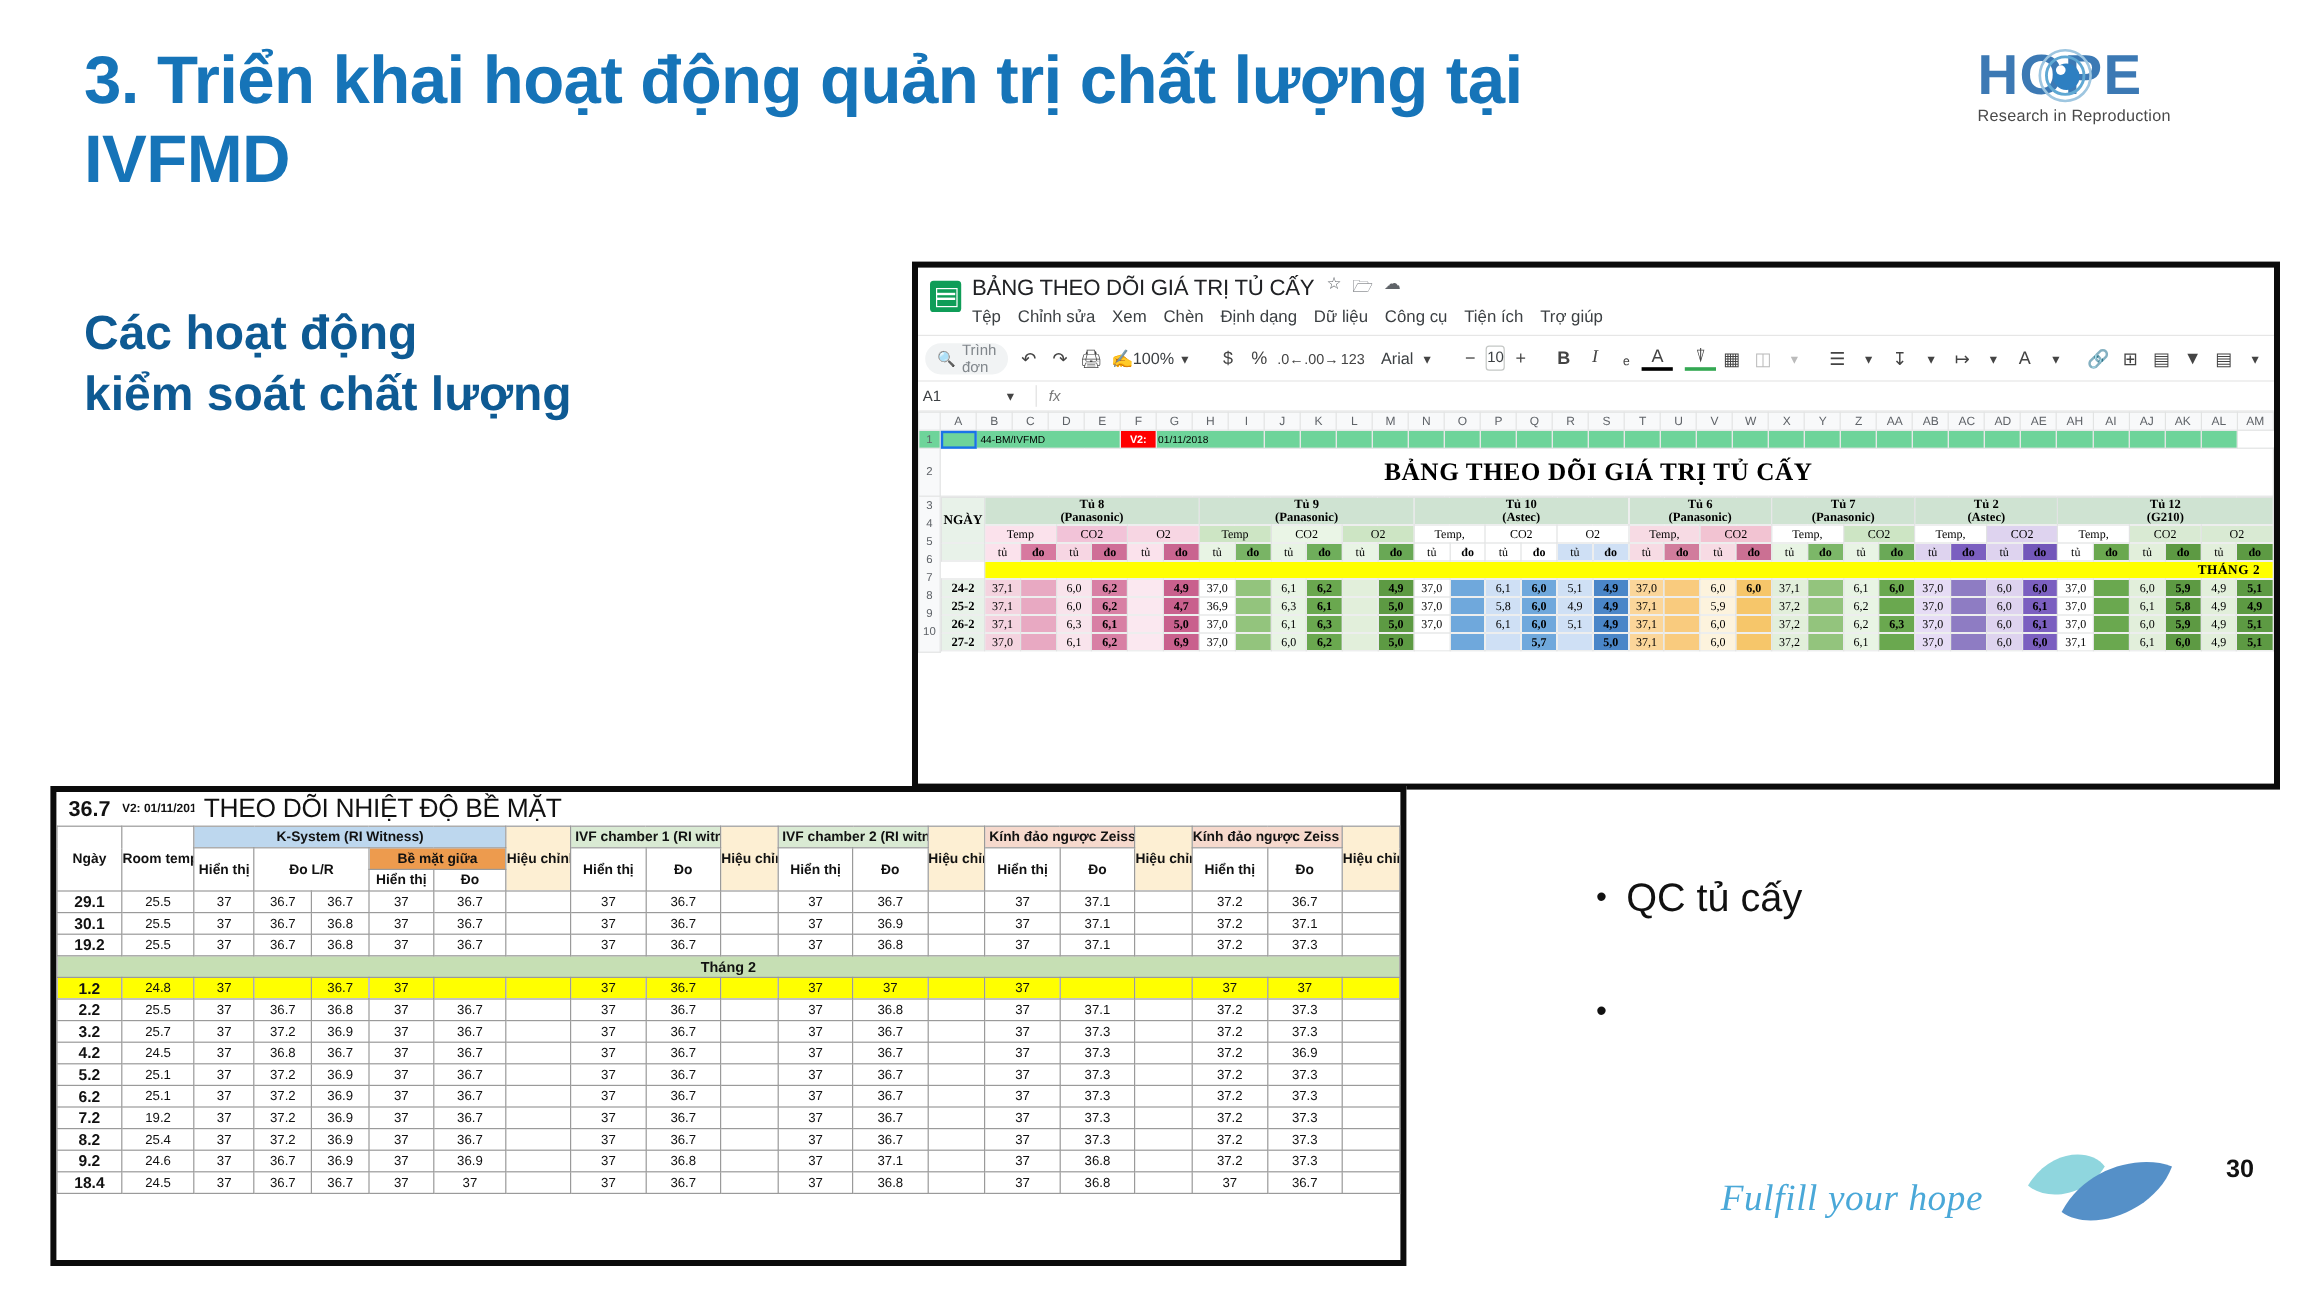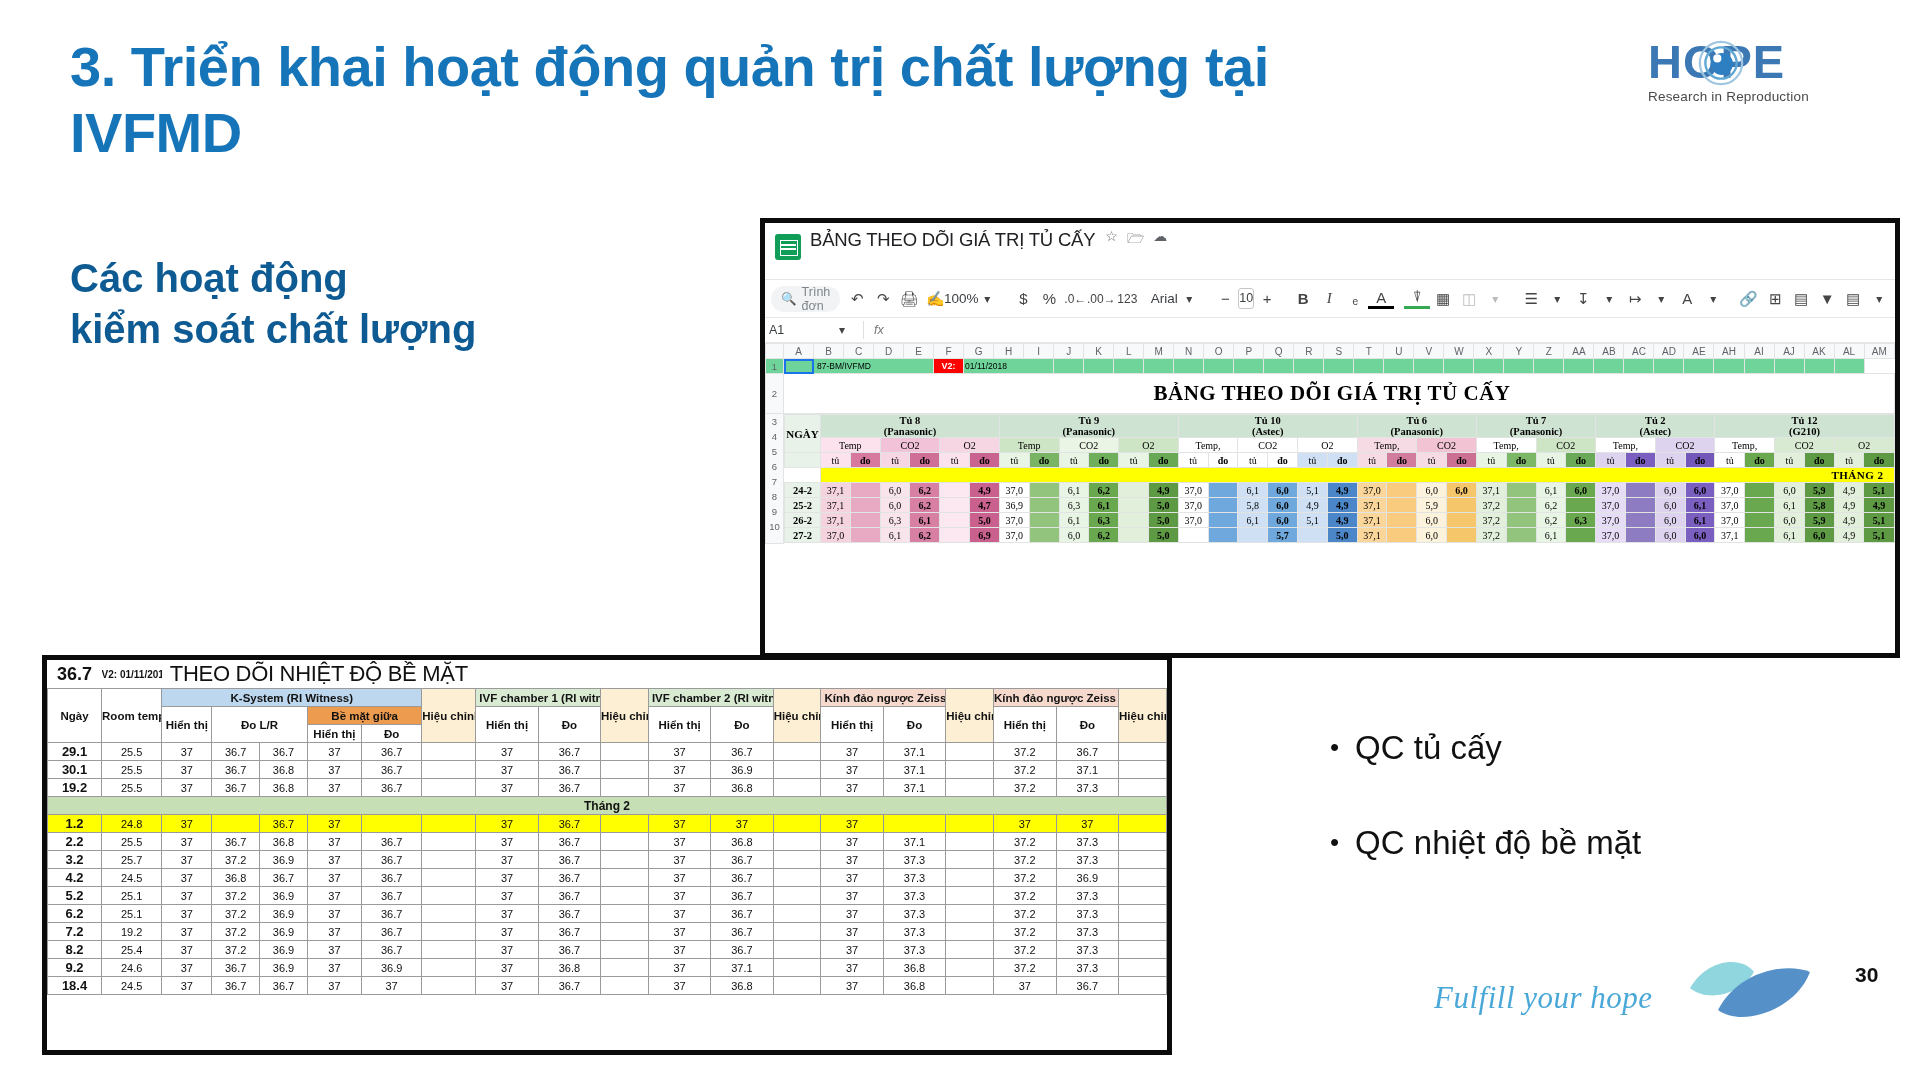--- a/index.html
+++ b/index.html
@@ -150,20 +150,31 @@
   <div class="gs-titlebar">
     <div class="gs-icon"></div>
     <div>
       <div style="display:flex;align-items:center;">
         <span class="gs-doctitle">BẢNG THEO DÕI GIÁ TRỊ TỦ CẤY</span>
         <span class="gs-titleicons">
           <span>☆</span>
           <span>🗁</span>
           <span>☁</span>
         </span>
+      </div>
+      <div class="gs-menu">
+        <span>Tệp</span>
+        <span>Chỉnh sửa</span>
+        <span>Xem</span>
+        <span>Chèn</span>
+        <span>Định dạng</span>
+        <span>Dữ liệu</span>
+        <span>Công cụ</span>
+        <span>Tiện ích</span>
+        <span>Trợ giúp</span>
       </div>
     </div>
   </div>
 
   <div class="gs-toolbar">
     <div class="tb-search">
       <span>🔍</span>
       <span>Trình đơn</span>
     </div>
     <div class="tb">↶</div>
@@ -299,21 +310,21 @@
             <td>AH</td>
             <td>AI</td>
             <td>AJ</td>
             <td>AK</td>
             <td>AL</td>
             <td>AM</td>
           </tr>
           <tr class="green-row">
             <td class="rowhead">1</td>
             <td class="selcell"></td>
-            <td colspan="4" style="text-align:left;padding-left:3px;font-size:8.5px">87-BM/IVFMD</td>
+            <td colspan="4" style="text-align:left;padding-left:3px;font-size:8.5px">44-BM/IVFMD</td>
             <td class="redv">V2:</td>
             <td colspan="3" style="text-align:left;padding-left:1px;font-size:8.5px">01/11/2018</td>
             <td></td>
             <td></td>
             <td></td>
             <td></td>
             <td></td>
             <td></td>
             <td></td>
             <td></td>
@@ -978,21 +989,20 @@
   </table>
 </div>
 
 <div id="bullets">
   <div class="bullet">
     <span class="dot">•</span>
     <span>QC tủ cấy</span>
   </div>
   <div class="bullet">
     <span class="dot">•</span>
-    <span>QC nhiệt độ bề mặt</span>
   </div>
 </div>
 
 <div id="fulfill">Fulfill your hope</div>
 <svg id="leaf" viewBox="0 0 140 80">
   <path d="M10 40 C28 10, 62 8, 74 24 C60 48, 26 54, 10 40 Z" fill="#8fd6de"></path>
   <path d="M38 62 C58 24, 104 14, 130 24 C116 62, 62 80, 38 62 Z" fill="#5590c8"></path>
 </svg>
 <div id="pagenum">30</div>
 

